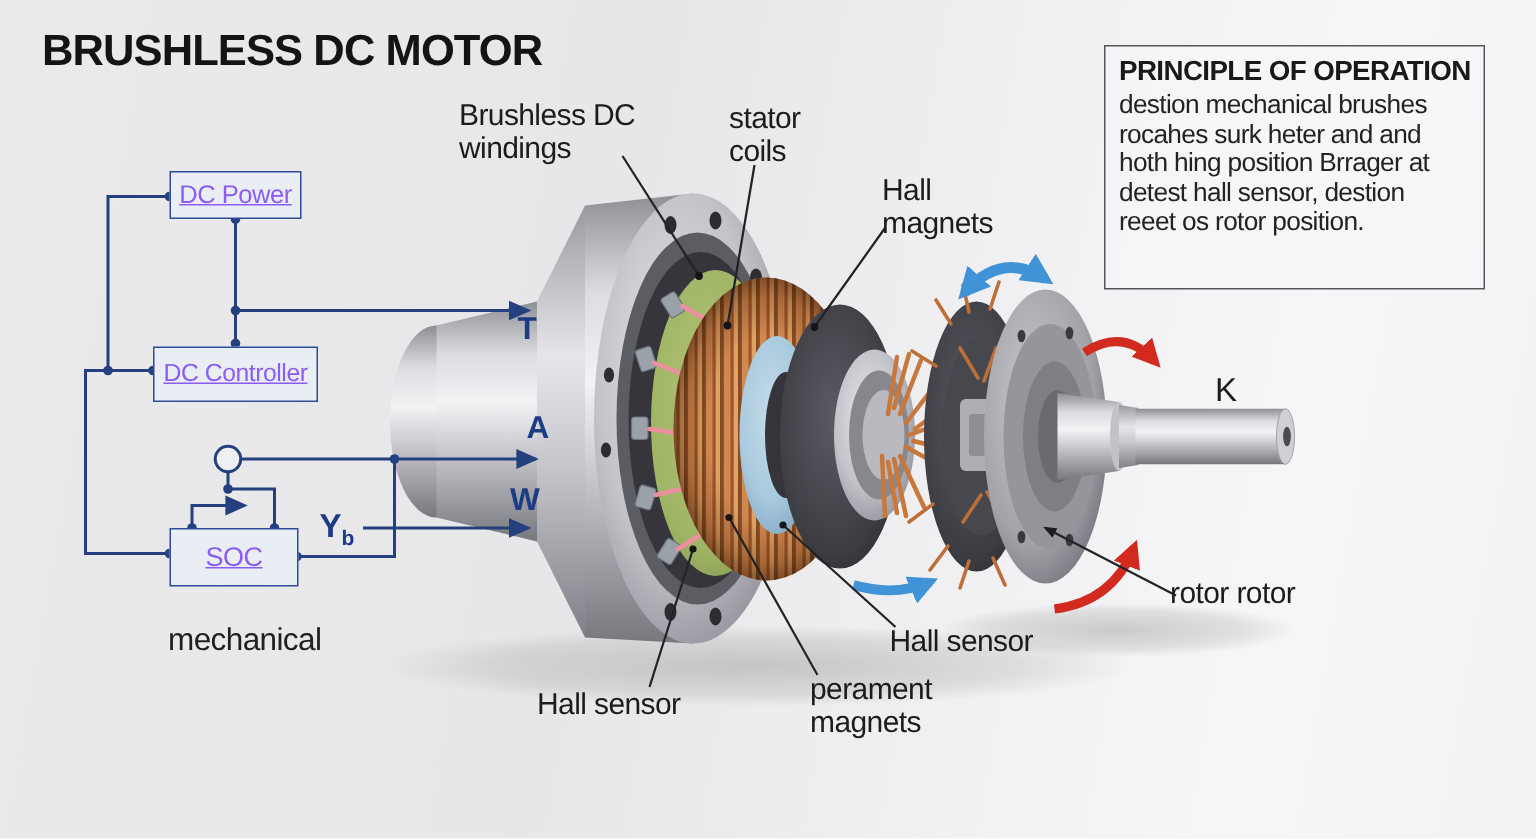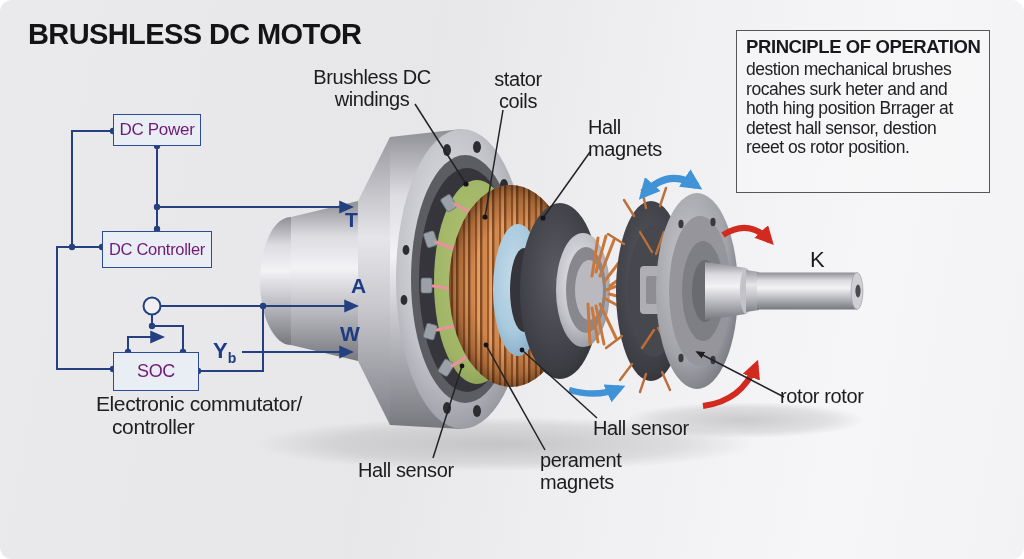--- a/index.html
+++ b/index.html
@@ -1,55 +1,55 @@
 <!DOCTYPE html>
 <html><head>
 <meta charset="utf-8">
 <style>
   html,body{margin:0;padding:0;}
   #canvas{
     position:relative;width:1024px;height:559px;overflow:hidden;
     background:linear-gradient(100deg,#eaeaec 0%,#e7e7e9 40%,#f0f0f2 62%,#f6f6f8 82%,#f2f2f4 100%);
-    font-family:"Liberation Sans",sans-serif;color:#1b1b1d;border-radius:12px;
+    font-family:"Liberation Sans",sans-serif;color:#1b1b1d;
   }
   .abs{position:absolute;}
   #page-title{
     left:28px;top:18px;font-size:29px;font-weight:800;letter-spacing:-0.6px;color:#141416;
     margin:0;white-space:nowrap;
   }
   
   .pbox{
     left:736px;top:30px;width:254px;height:163px;box-sizing:border-box;
     border:1.6px solid #55565b;background:rgba(248,248,249,0.55);
     padding:5px 9px 0 9px;
   }
   .pbox-heading{font-size:18.5px;font-weight:700;letter-spacing:-0.4px;color:#19191b;margin-bottom:2px;white-space:nowrap;}
   .pbox-line{font-size:17.5px;line-height:19.5px;letter-spacing:-0.45px;color:#222225;white-space:nowrap;}
   
   .cbox{
     box-sizing:border-box;border:1.7px solid #2e4b96;background:#e9edf4;
     display:flex;align-items:center;justify-content:center;
-    font-size:17px;color:#701a75;letter-spacing:-0.3px;white-space:nowrap;
+    font-size:17px;color:#8b5cf6;letter-spacing:-0.3px;white-space:nowrap;text-decoration:underline;
   }
   #dc-power{left:113px;top:114px;width:88px;height:32px;}
   #dc-controller{left:102px;top:231px;width:110px;height:37px;font-size:16.5px;}
   #soc-box{left:113px;top:352px;width:86px;height:39px;font-size:18px;}
   .caption{font-size:21px;letter-spacing:-0.4px;color:#202023;white-space:nowrap;}
   #caption-1{left:96px;top:392px;}
   #caption-2{left:112px;top:415px;}
   
   .phase{font-size:21px;font-weight:700;color:#1e3c84;white-space:nowrap;}
   #phase-t{left:345px;top:208px;}
   #phase-a{left:351px;top:274px;}
   #phase-w{left:340px;top:322px;}
   #phase-yb{left:213px;top:338px;font-size:22px;}
   #phase-yb sub{font-size:14px;font-weight:700;}
   
   .mlabel{font-size:20px;line-height:22px;letter-spacing:-0.4px;color:#1c1c1f;white-space:nowrap;}
-  .tc{text-align:center;}
+  .tc{text-align:left;}
   #lbl-windings{left:306px;top:66px;width:132px;}
   #lbl-stator{left:486px;top:68px;width:64px;}
   #lbl-roto{left:588px;top:116px;}
   #lbl-hall-left{left:358px;top:459px;}
   #lbl-permanent{left:540px;top:449px;}
   #lbl-hall-right{left:593px;top:417px;}
   #lbl-rotor{left:780px;top:385px;}
   #lbl-shaft-k{left:810px;top:249px;font-size:22px;letter-spacing:0;}
   svg{display:block;}
 </style>
@@ -317,22 +317,21 @@
     <div class="pbox-line">rocahes surk heter and and</div>
     <div class="pbox-line">hoth hing position Brrager at</div>
     <div class="pbox-line">detest hall sensor, destion</div>
     <div class="pbox-line">reeet os rotor position.</div>
   </div>
 
   <div id="dc-power" class="abs cbox">DC Power</div>
   <div id="dc-controller" class="abs cbox">DC Controller</div>
   <div id="soc-box" class="abs cbox">SOC</div>
 
-  <div id="caption-1" class="abs caption">Electronic commutator/</div>
-  <div id="caption-2" class="abs caption">controller</div>
+  <div id="caption-2" class="abs caption">mechanical</div>
 
   <div id="phase-t" class="abs phase">T</div>
   <div id="phase-a" class="abs phase">A</div>
   <div id="phase-w" class="abs phase">W</div>
   <div id="phase-yb" class="abs phase"><span>Y</span><sub>b</sub></div>
 
   <div id="lbl-windings" class="abs mlabel tc">
     <span style="display:block">Brushless DC</span>
     <span style="display:block">windings</span>
   </div>

